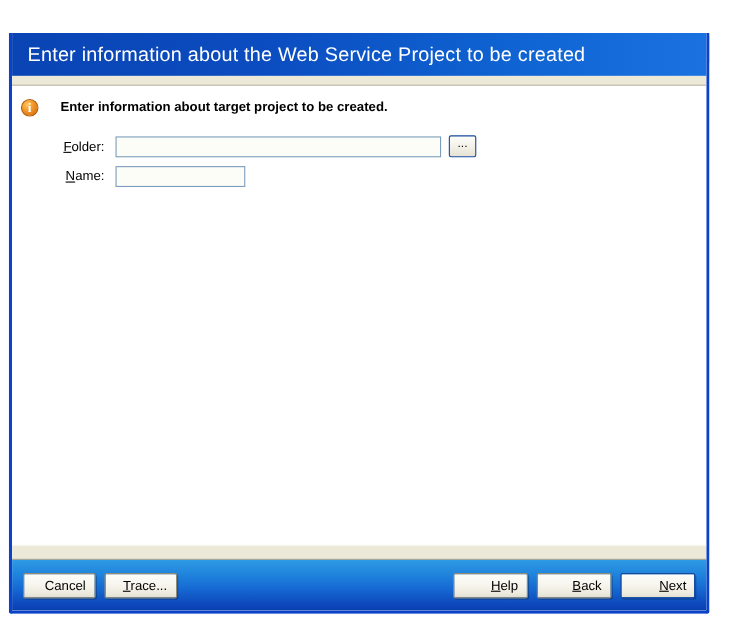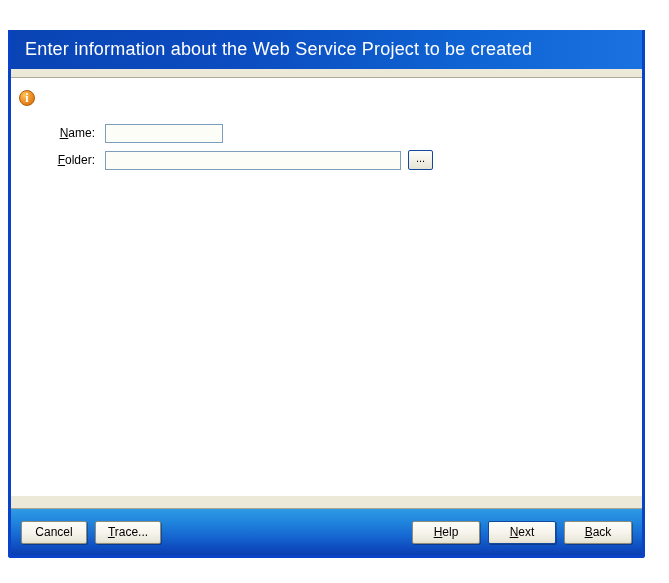--- a/index.html
+++ b/index.html
@@ -253,20 +253,21 @@
     box-sizing: border-box;
     border: 1px solid #8e8b78;
     border-radius: 2px;
     background: linear-gradient(to bottom, #fdfdfa 0%, #f6f4ec 50%, #eceadd 85%, #e2dfd0 100%);
     font-family: "Liberation Sans", sans-serif;
     font-size: 12px;
     color: #000000;
     cursor: default;
     padding: 0 8px;
     box-shadow: 1px 1px 0 rgba(0,0,0,0.28);
+    text-align: right;
   }
   .btn.default {
     border: 1px solid #14489c;
     padding: 0 7px;
   }
   .btn.disabled {
     color: #a7a59a;
     border-color: #b9b6a6;
     background: linear-gradient(to bottom, #fafaf5 0%, #f3f1e9 60%, #ebe9dd 100%);
   }
@@ -302,56 +303,57 @@
 
   <div id="banner">
     <span id="banner-title">Enter information about the Web Service Project to be created</span>
   </div>
   <div id="banner-separator"></div>
 
   <div id="content">
 
     <div id="instruction-row">
       <span id="info-icon"></span>
+      <span id="instruction-text">Enter information about target project to be created.</span>
     </div>
 
     <div id="form">
-
-      <div class="form-row">
-        <label class="form-label"><span></span><span class="mnem">N</span><span>ame:</span></label>
-        <input id="name-input" class="textfield" type="text" value="" style="">
-      </div>
 
       <div class="form-row">
         <label class="form-label"><span></span><span class="mnem">F</span><span>older:</span></label>
         <input id="folder-input" class="textfield" type="text" value="" style="">
         <button id="browse-button">...</button>
       </div>
 
+      <div class="form-row">
+        <label class="form-label"><span></span><span class="mnem">N</span><span>ame:</span></label>
+        <input id="name-input" class="textfield" type="text" value="" style="">
+      </div>
+
     </div>
   </div>
 
   <div id="footer-separator"></div>
 
   <div id="footer">
     <div id="footer-left">
 
       <button class="btn"><span>Cancel</span><span class="mnem"></span><span></span></button>
 
       <button class="btn"><span></span><span class="mnem">T</span><span>race...</span></button>
 
     </div>
 
     <div id="footer-spacer"></div>
 
     <div id="footer-right">
 
       <button class="btn"><span></span><span class="mnem">H</span><span>elp</span></button>
 
+      <button class="btn"><span></span><span class="mnem">B</span><span>ack</span></button>
+
       <button class="btn default"><span></span><span class="mnem">N</span><span>ext</span></button>
-
-      <button class="btn"><span></span><span class="mnem">B</span><span>ack</span></button>
 
 
     </div>
   </div>
 
 </div>
 
 </body></html>

